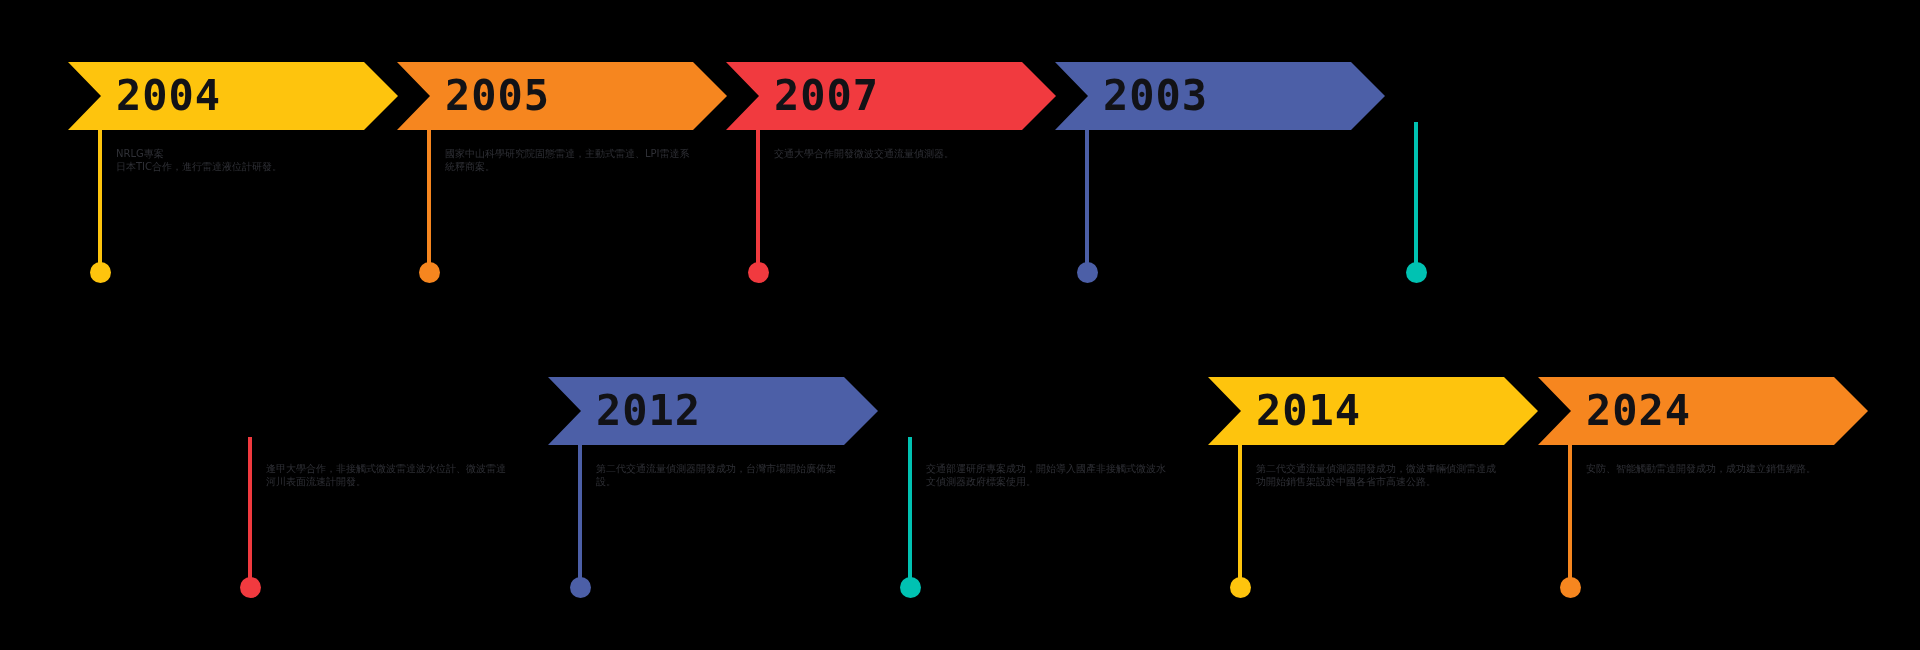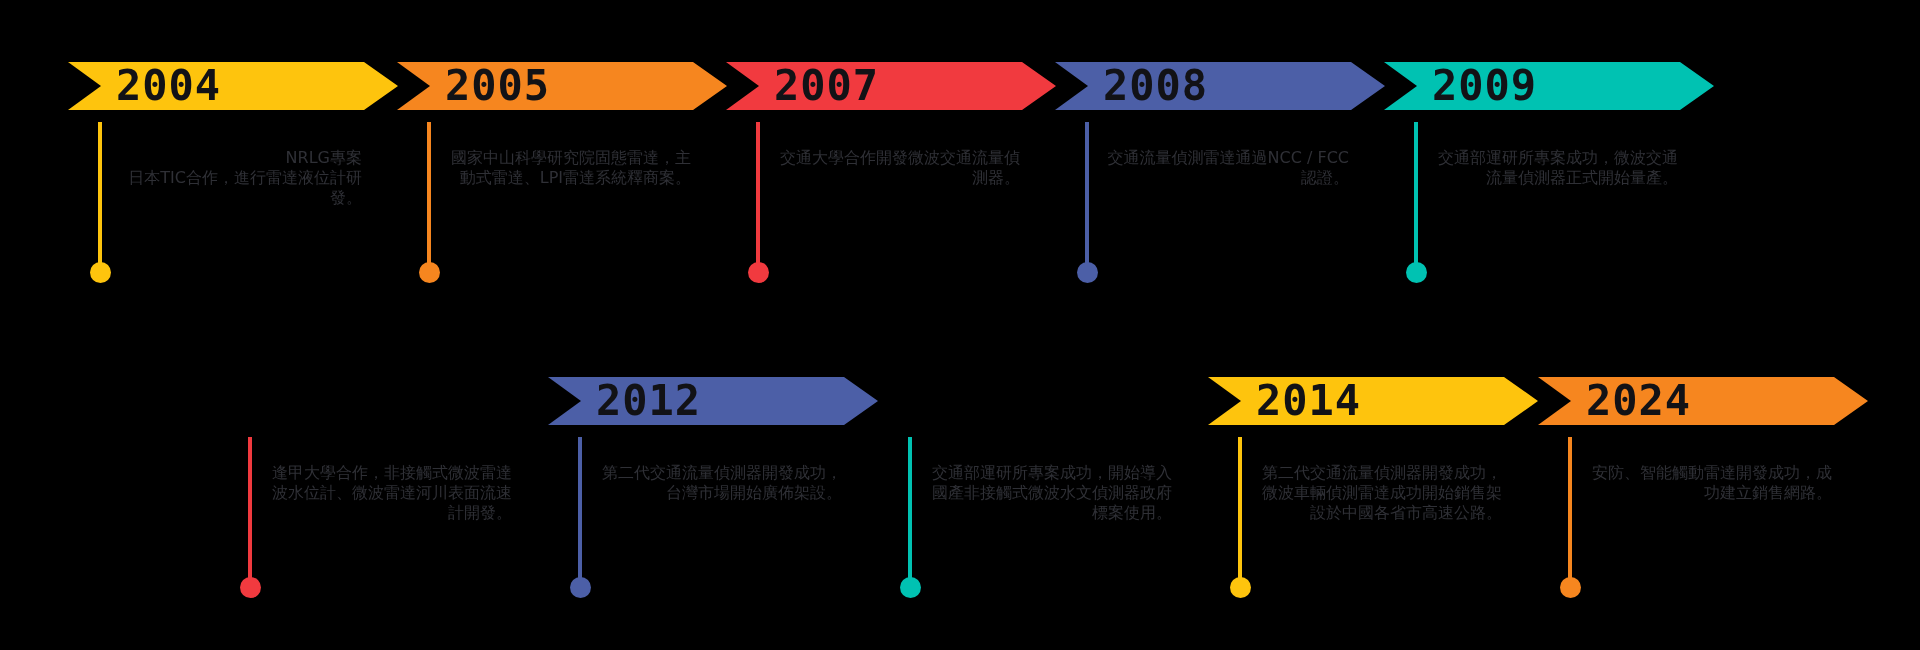--- a/index.html
+++ b/index.html
@@ -6,21 +6,21 @@
   body{
     width:1920px;height:650px;
     background:#000000;
     position:relative;
     overflow:hidden;
     font-family:"DejaVu Sans", sans-serif;
   }
   .stage{position:absolute;inset:0;}
   .item{position:absolute;width:330px;height:290px;}
   .banner{
-    width:330px;height:48px;
+    width:330px;height:68px;
     background:var(--c);
     clip-path:polygon(0 0, 296px 0, 330px 50%, 296px 100%, 0 100%, 33px 50%);
     display:flex;align-items:center;
   }
   .year{
     font-family:"DejaVu Sans Mono", monospace;
     font-weight:700;
     font-size:42px;
     letter-spacing:1px;
     color:#121216;
@@ -32,25 +32,24 @@
     width:4px;height:142px;
     background:var(--c);
   }
   .dot{
     position:absolute;left:22px;top:200px;
     width:21px;height:21px;border-radius:50%;
     background:var(--c);
   }
   .desc{
     position:absolute;left:48px;top:86px;width:246px;
-    font-size:16px;line-height:1.25;
+    font-size:10px;line-height:1.25;
     color:#2F3036;
     white-space:pre-line;
     word-break:break-all;
-    text-align:right;
   }
 </style>
 </head>
 <body>
 
 <div class="stage">
 
   <div class="item" style="left: 68px; top: 62px; --c: #FEC40D;">
     <div class="banner">
       <span class="year">2004</span>
@@ -74,34 +73,29 @@
     <div class="banner">
       <span class="year">2007</span>
     </div>
     <div class="stem"></div>
     <div class="dot"></div>
     <div class="desc">交通大學合作開發微波交通流量偵測器。</div>
   </div>
 
   <div class="item" style="left: 1055px; top: 62px; --c: #4C5FA7;">
     <div class="banner">
-      <span class="year">2008</span>
+      <span class="year">2003</span>
     </div>
     <div class="stem"></div>
     <div class="dot"></div>
-    <div class="desc">交通流量偵測雷達通過NCC / FCC認證。</div>
   </div>
 
   <div class="item" style="left: 1384px; top: 62px; --c: #00C2B2;">
-    <div class="banner">
-      <span class="year">2009</span>
-    </div>
     <div class="stem"></div>
     <div class="dot"></div>
-    <div class="desc">交通部運研所專案成功，微波交通流量偵測器正式開始量產。</div>
   </div>
 
   <div class="item" style="left: 218px; top: 377px; --c: #F13A3F;">
     <div class="stem"></div>
     <div class="dot"></div>
     <div class="desc">逢甲大學合作，非接觸式微波雷達波水位計、微波雷達河川表面流速計開發。</div>
   </div>
 
   <div class="item" style="left: 548px; top: 377px; --c: #4C5FA7;">
     <div class="banner">

